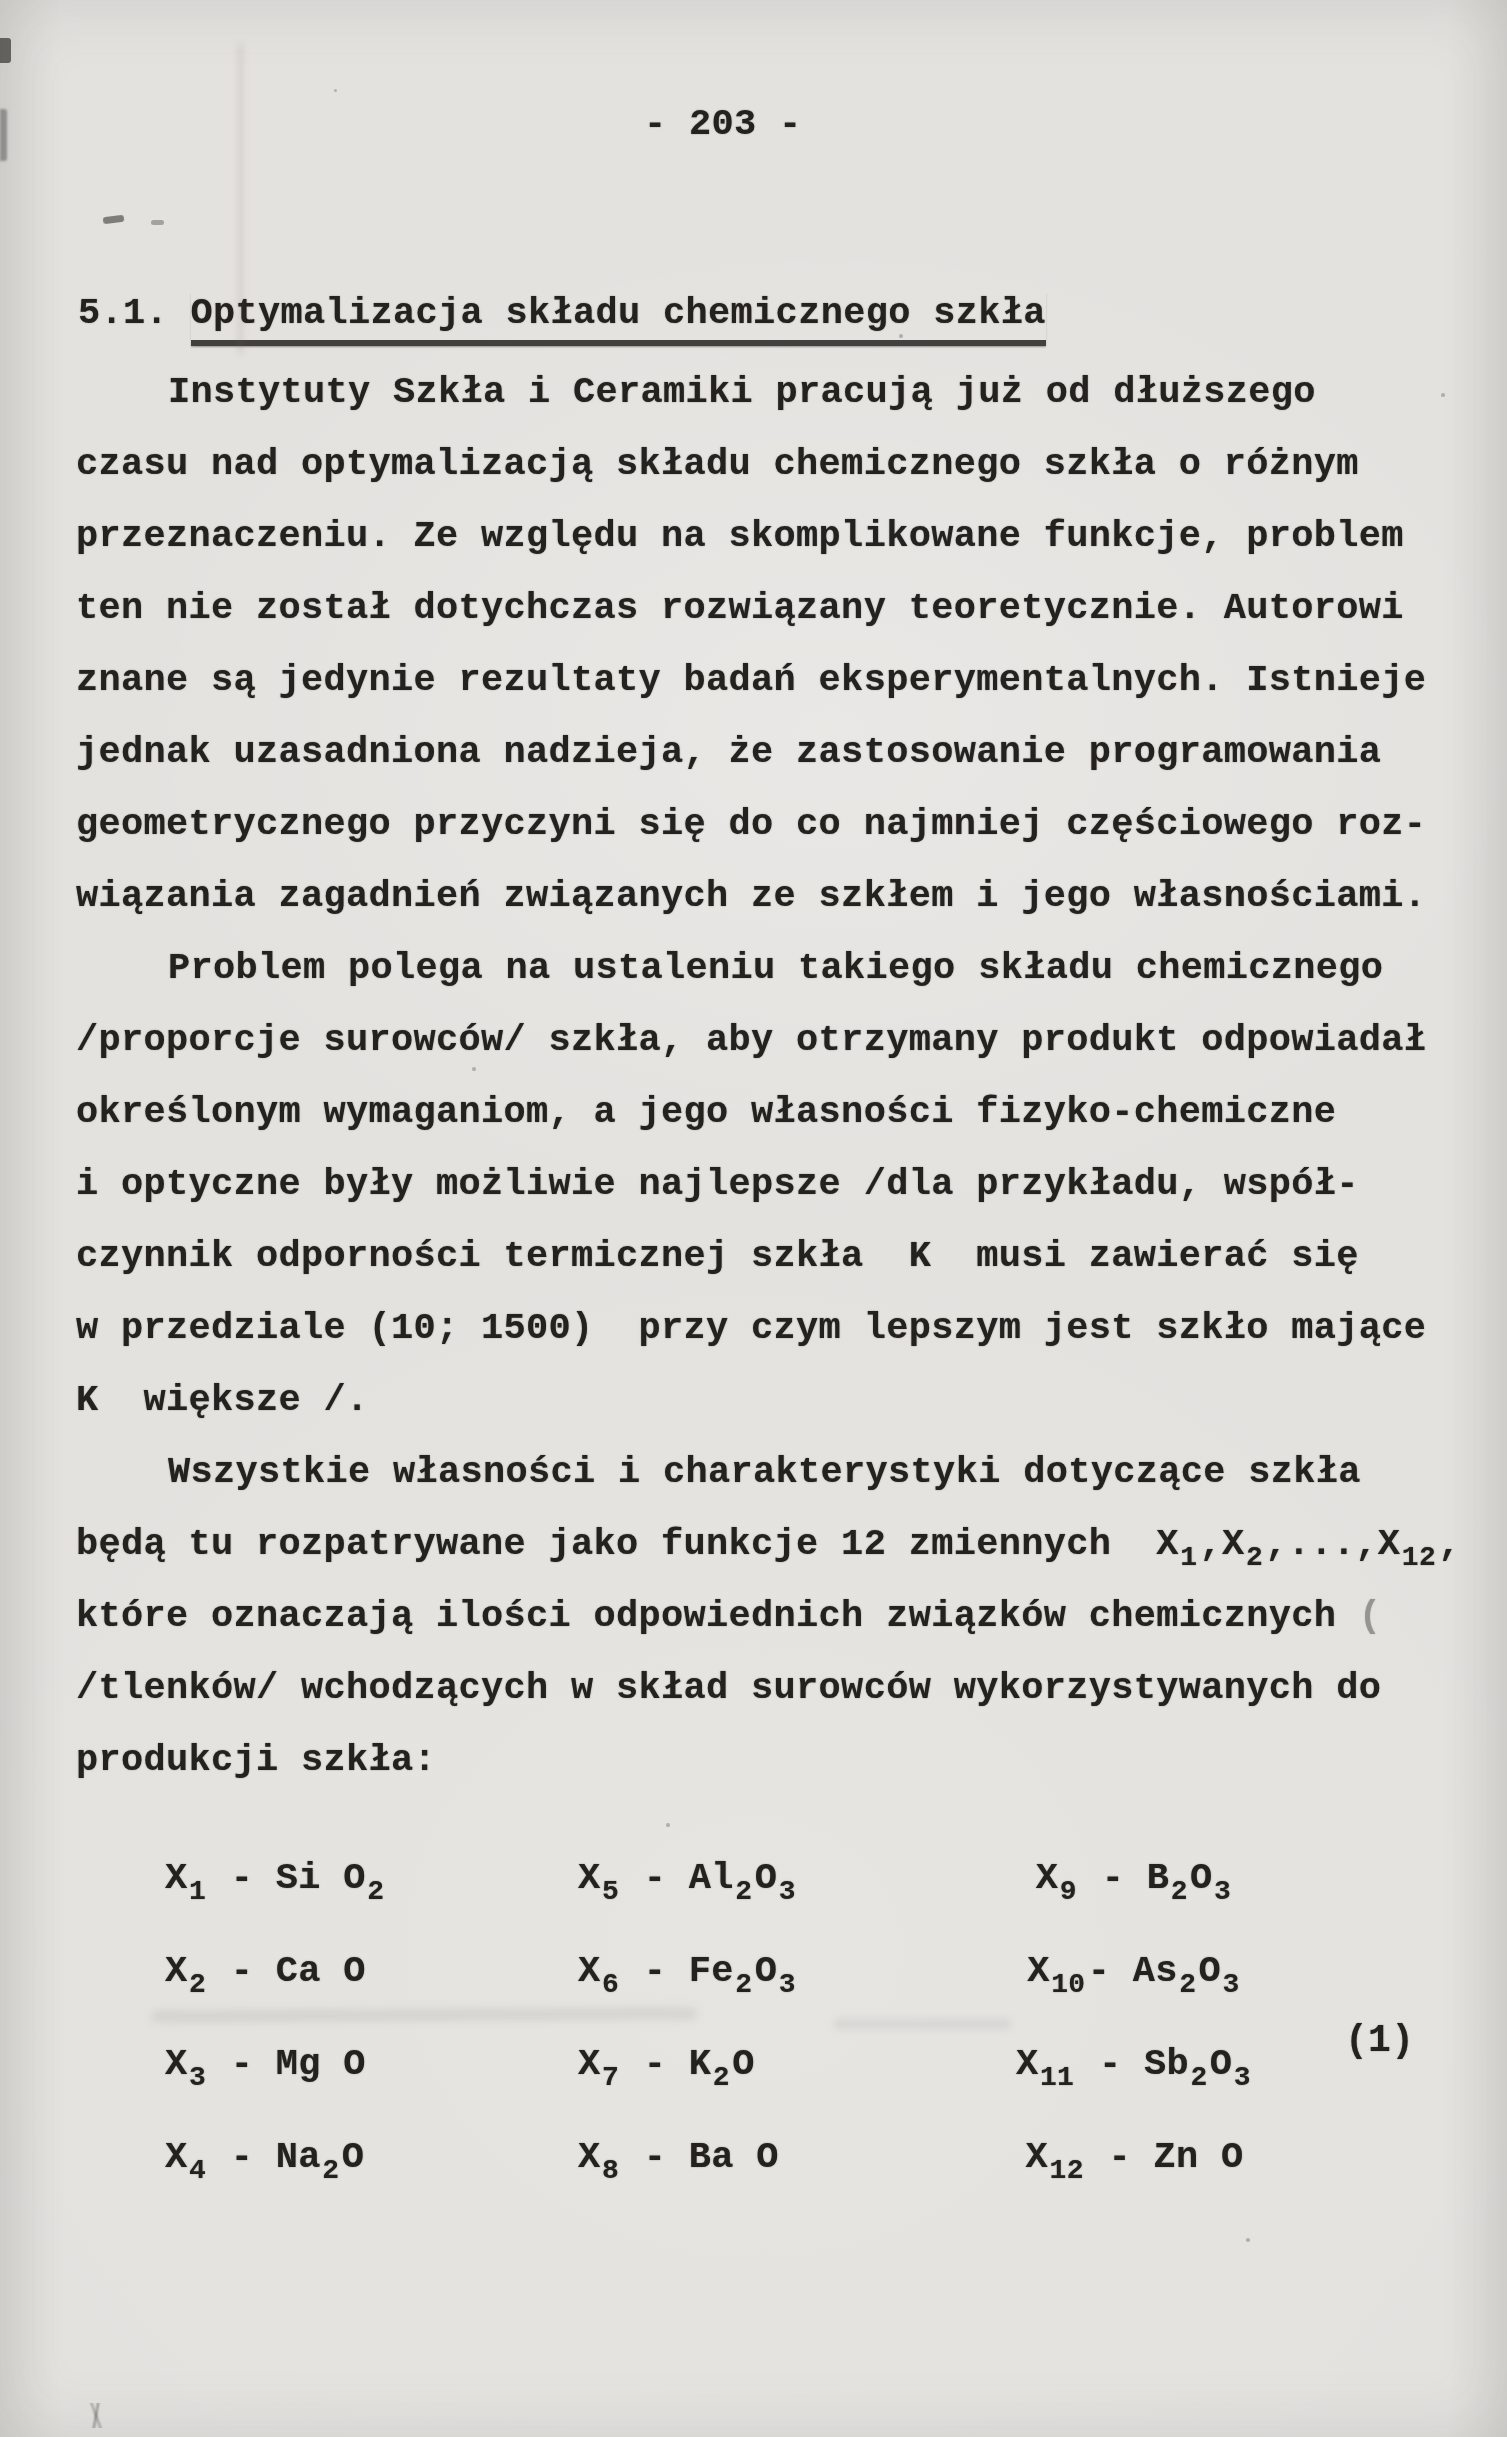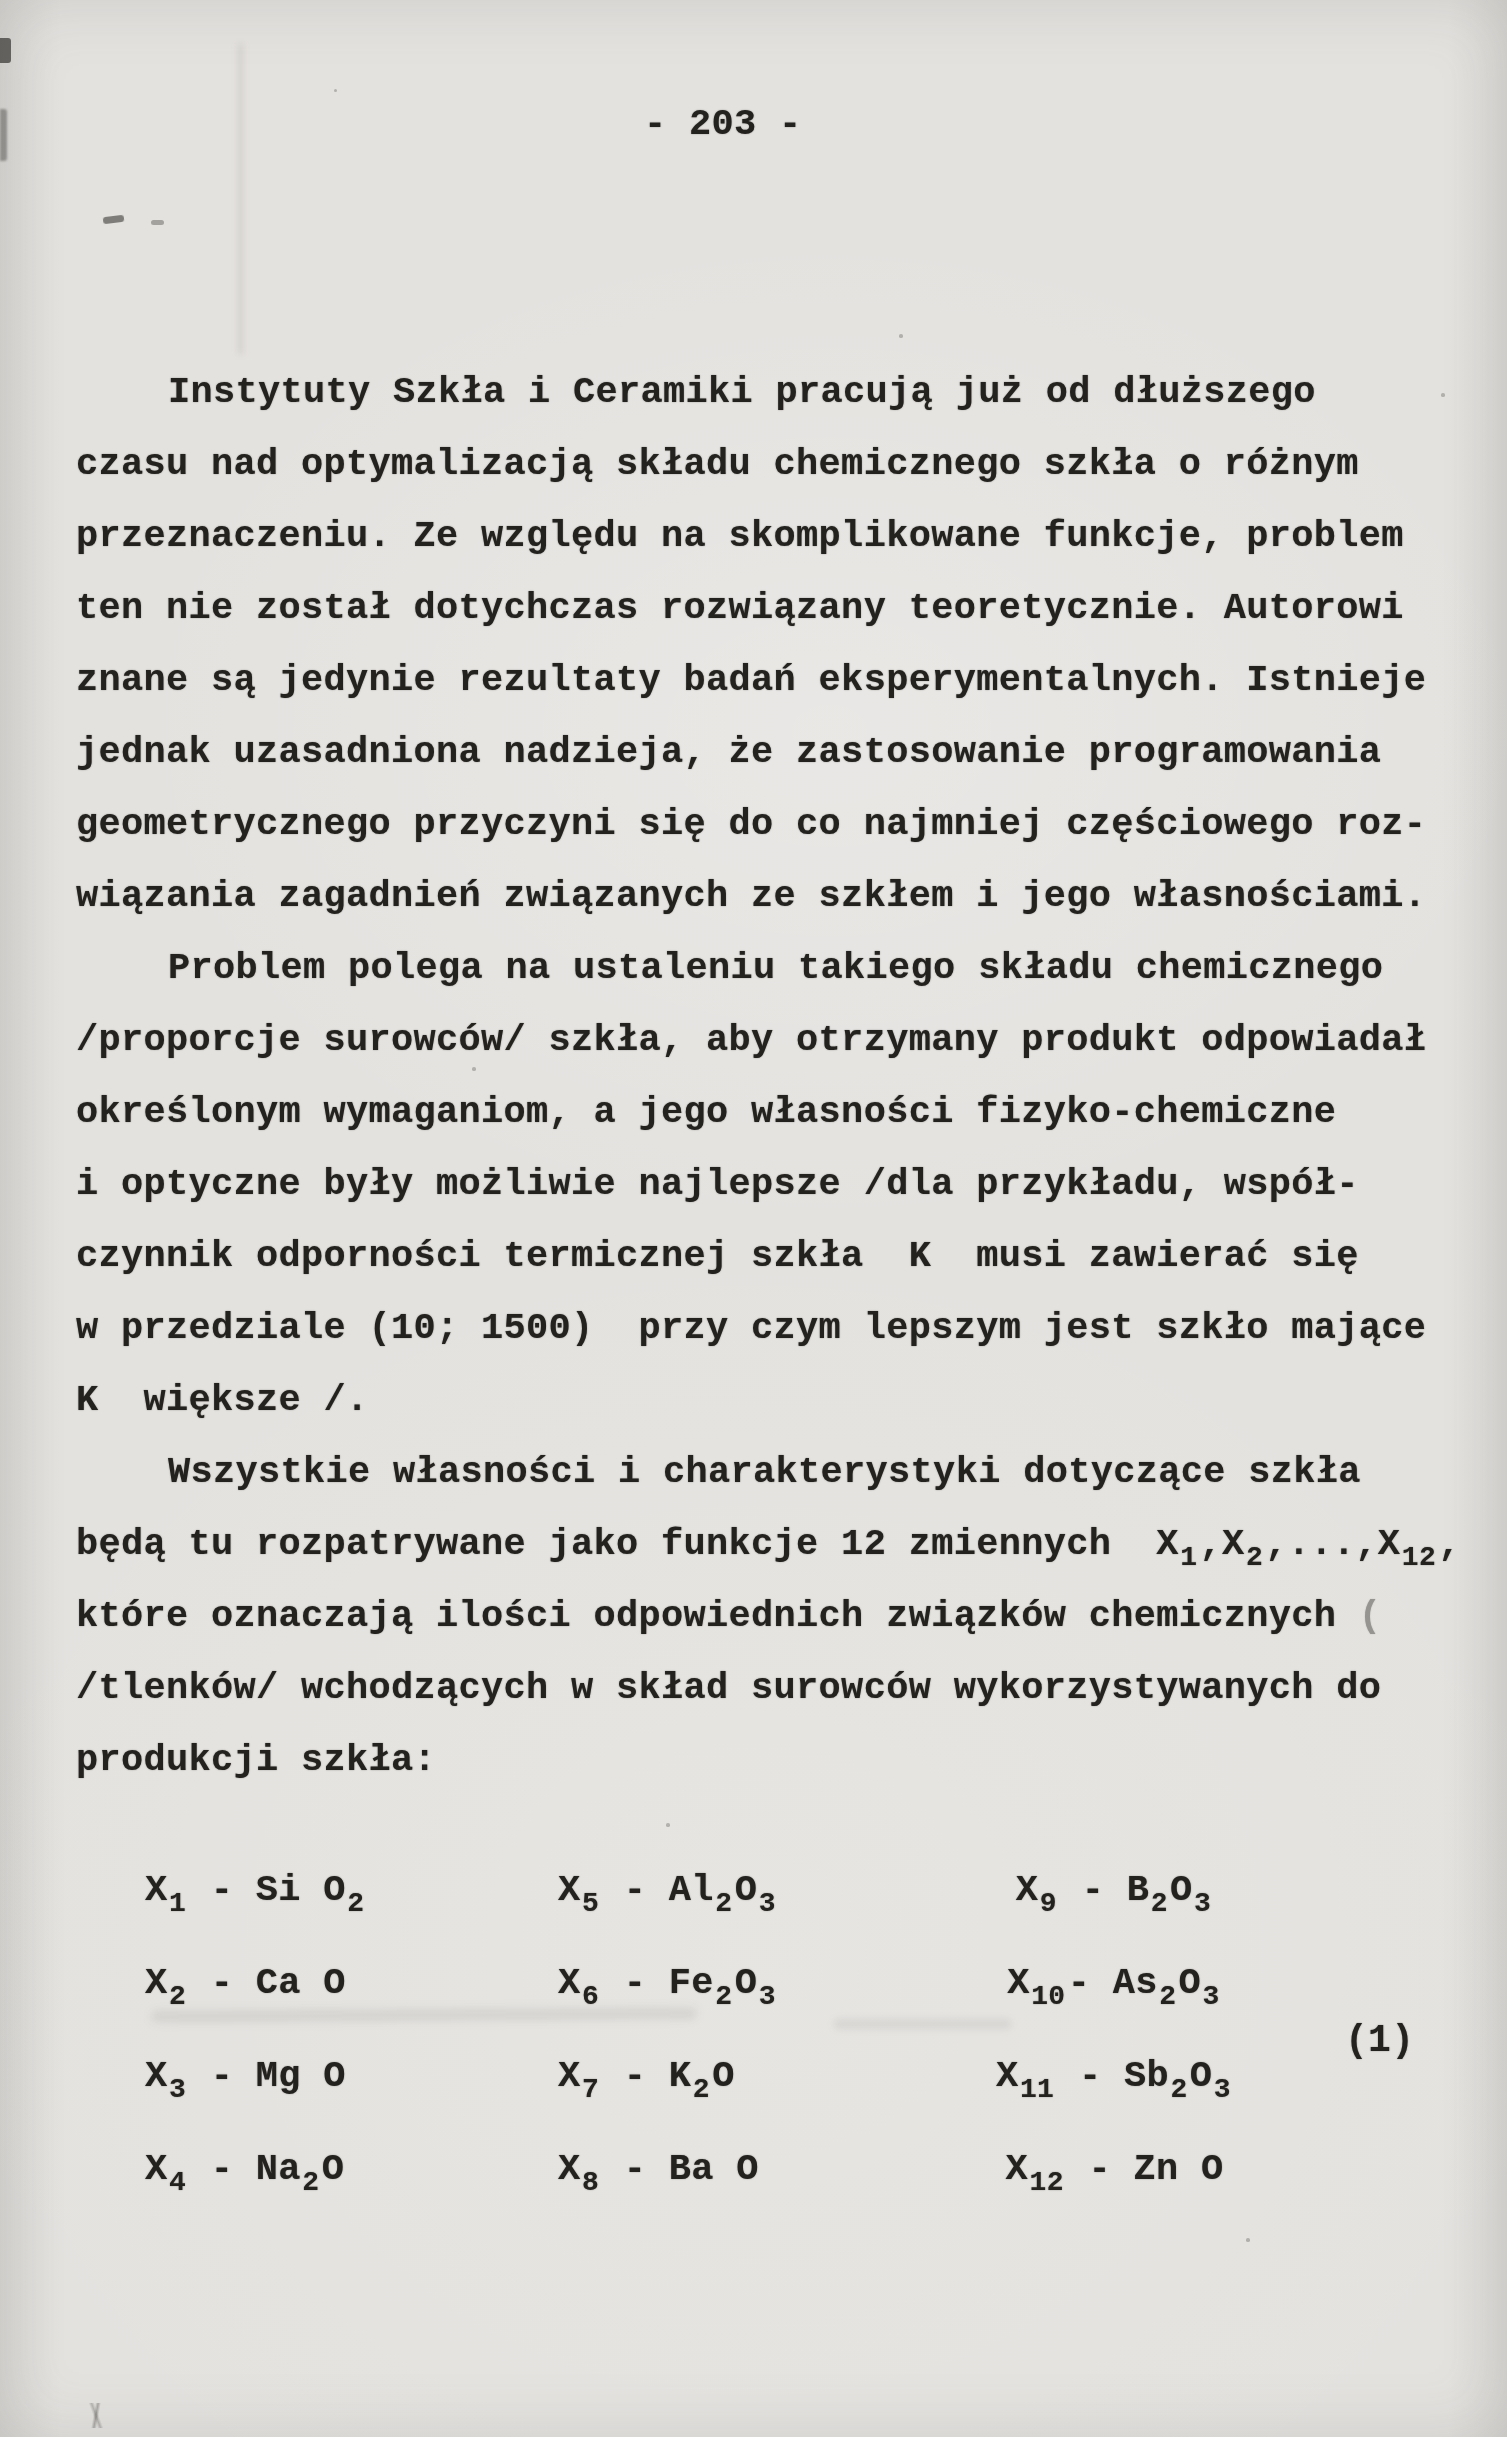--- a/index.html
+++ b/index.html
@@ -26,21 +26,21 @@
     padding-bottom:5.9px;
   }
   .paragraph{ position:absolute; left:76px; top:356px; width:1410px; font-size:37px; line-height:72px; white-space:pre;font-family:Liberation Mono, monospace; }
   .tline{ height:72px; }
   .tline.indent{ padding-left:92px; }
   .sub{ font-size:28px; position:relative; top:11px; padding:0 2.2px 0 1.5px; }
   .faint{ opacity:.4; }
   .equation{ position:absolute; left:0; top:1847px; width:1508px; font-size:37px; }
   .eq-col{ position:absolute; top:0; white-space:pre; }
   .eq-col-1{ left:145px; } .eq-col-2{ left:558px; } .eq-col-3{ left:996px;text-align:center; }
-  .eq-row{ height:93px; line-height:87px; }
+  .eq-row{ height:93px; line-height:63px;margin-left:20px; }
   .eq-label{ position:absolute; left:1345px; top:2019px; font-size:38px; }
   
   .artifact{ position:absolute; pointer-events:none; }
   .smudge-a{ left:151px; top:2009px; width:546px; height:11.8px; background:rgba(92,90,84,.12); filter:blur(4.4px); transform:rotate(-.35deg); border-radius:5.9px; }
   .smudge-b{ left:834px; top:2019px; width:177px; height:9.6px; background:rgba(92,90,84,.10); filter:blur(3.7px); border-radius:4.4px; }
   .dash-a{ left:103px; top:216px; width:20.7px; height:6.6px; background:rgba(44,42,38,.55); border-radius:3px; transform:rotate(-7deg); filter:blur(0.4px); }
   .dash-b{ left:151px; top:220px; width:13.3px; height:5.2px; background:rgba(44,42,38,.35); border-radius:3px; filter:blur(0.6px); }
   .edge-a{ left:0; top:38px; width:11px; height:25px; background:rgba(40,39,36,.65); border-radius:0 3px 3px 0; filter:blur(0.7px); }
   .edge-b{ left:0; top:109px; width:6.6px; height:52px; background:rgba(40,39,36,.38); border-radius:0 3px 3px 0; filter:blur(0.9px); }
   .fold{ left:238px; top:44px; width:5.2px; height:310px; background:rgba(118,115,108,.16); filter:blur(3px); }
@@ -54,20 +54,21 @@
   .sp3{ left:472px; top:1067px; } .sp4{ left:666px; top:1823px; }
   .sp5{ left:1246px; top:2238px; } .sp6{ left:334px; top:89px; width:3px; height:3px; }
 </style>
 </head>
 <body>
 
 <div class="page">
 
   <div class="page-number ink">- 203 -</div>
 
+  <div class="heading ink"><span>5.1. </span><span class="title">Optymalizacja składu chemicznego szkła</span></div>
 
   <div class="paragraph ink"><div class="tline indent"><span>Instytuty Szkła i Ceramiki pracują już od dłuższego</span></div><div class="tline"><span>czasu nad optymalizacją składu chemicznego szkła o różnym</span></div><div class="tline"><span>przeznaczeniu. Ze względu na skomplikowane funkcje, problem</span></div><div class="tline"><span>ten nie został dotychczas rozwiązany teoretycznie. Autorowi</span></div><div class="tline"><span>znane są jedynie rezultaty badań eksperymentalnych. Istnieje</span></div><div class="tline"><span>jednak uzasadniona nadzieja, że zastosowanie programowania</span></div><div class="tline"><span>geometrycznego przyczyni się do co najmniej częściowego roz-</span></div><div class="tline"><span>wiązania zagadnień związanych ze szkłem i jego własnościami.</span></div><div class="tline indent"><span>Problem polega na ustaleniu takiego składu chemicznego</span></div><div class="tline"><span>/proporcje surowców/ szkła, aby otrzymany produkt odpowiadał</span></div><div class="tline"><span>określonym wymaganiom, a jego własności fizyko-chemiczne</span></div><div class="tline"><span>i optyczne były możliwie najlepsze /dla przykładu, współ-</span></div><div class="tline"><span>czynnik odporności termicznej szkła  K  musi zawierać się</span></div><div class="tline"><span>w przedziale (10; 1500)  przy czym lepszym jest szkło mające</span></div><div class="tline"><span>K  większe /.</span></div><div class="tline indent"><span>Wszystkie własności i charakterystyki dotyczące szkła</span></div><div class="tline"><span>będą tu rozpatrywane jako funkcje 12 zmiennych  X</span><span class="sub">1</span><span>,X</span><span class="sub">2</span><span>,...,X</span><span class="sub">12</span><span>,</span></div><div class="tline"><span>które oznaczają ilości odpowiednich związków chemicznych</span><span class="faint"> (</span></div><div class="tline"><span>/tlenków/ wchodzących w skład surowców wykorzystywanych do</span></div><div class="tline"><span>produkcji szkła:</span></div></div>
 
   <div class="equation ink">
     <div class="eq-col eq-col-1"><div class="eq-row"><span>X</span><span class="sub">1</span><span> - Si O</span><span class="sub">2</span></div><div class="eq-row"><span>X</span><span class="sub">2</span><span> - Ca O</span></div><div class="eq-row"><span>X</span><span class="sub">3</span><span> - Mg O</span></div><div class="eq-row"><span>X</span><span class="sub">4</span><span> - Na</span><span class="sub">2</span><span>O</span></div></div>
     <div class="eq-col eq-col-2"><div class="eq-row"><span>X</span><span class="sub">5</span><span> - Al</span><span class="sub">2</span><span>O</span><span class="sub">3</span></div><div class="eq-row"><span>X</span><span class="sub">6</span><span> - Fe</span><span class="sub">2</span><span>O</span><span class="sub">3</span></div><div class="eq-row"><span>X</span><span class="sub">7</span><span> - K</span><span class="sub">2</span><span>O</span></div><div class="eq-row"><span>X</span><span class="sub">8</span><span> - Ba O</span></div></div>
     <div class="eq-col eq-col-3"><div class="eq-row"><span>X</span><span class="sub">9</span><span> - B</span><span class="sub">2</span><span>O</span><span class="sub">3</span></div><div class="eq-row"><span>X</span><span class="sub">10</span><span>- As</span><span class="sub">2</span><span>O</span><span class="sub">3</span></div><div class="eq-row"><span>X</span><span class="sub">11</span><span> - Sb</span><span class="sub">2</span><span>O</span><span class="sub">3</span></div><div class="eq-row"><span>X</span><span class="sub">12</span><span> - Zn O</span></div></div>
   </div>
 
   <div class="eq-label ink">(1)</div>

